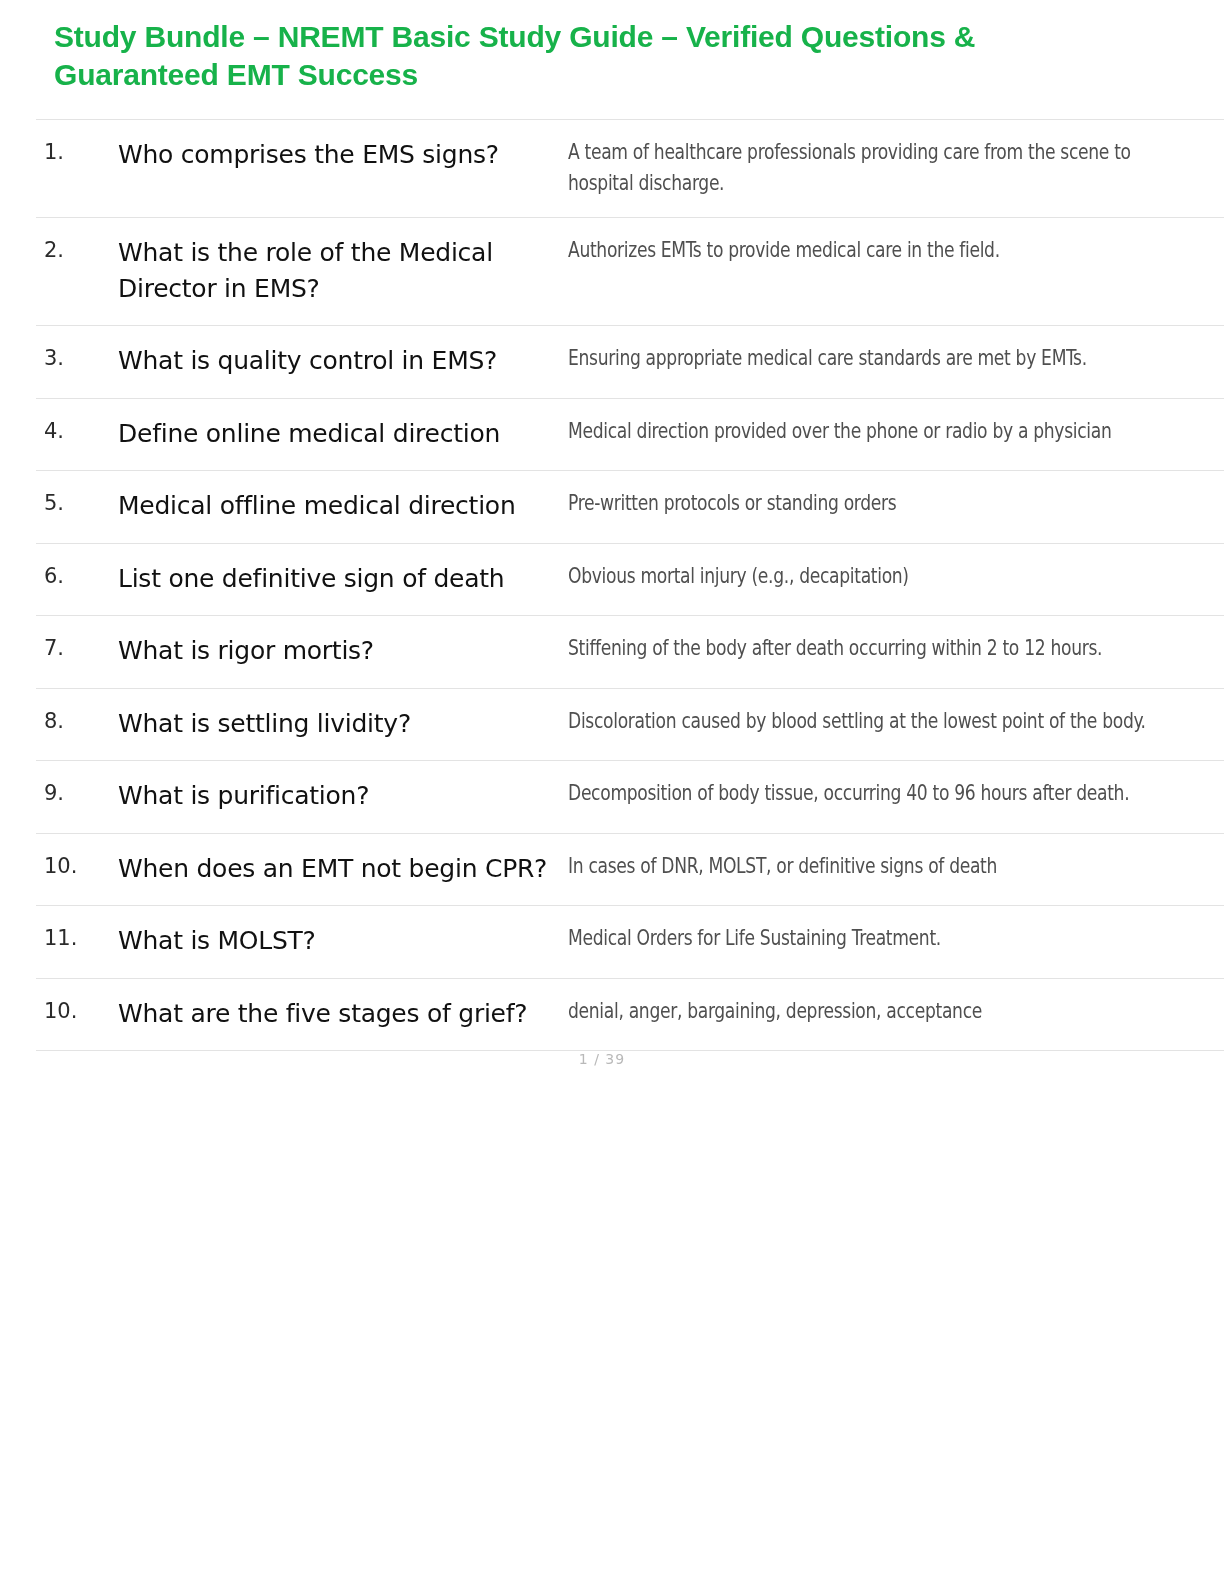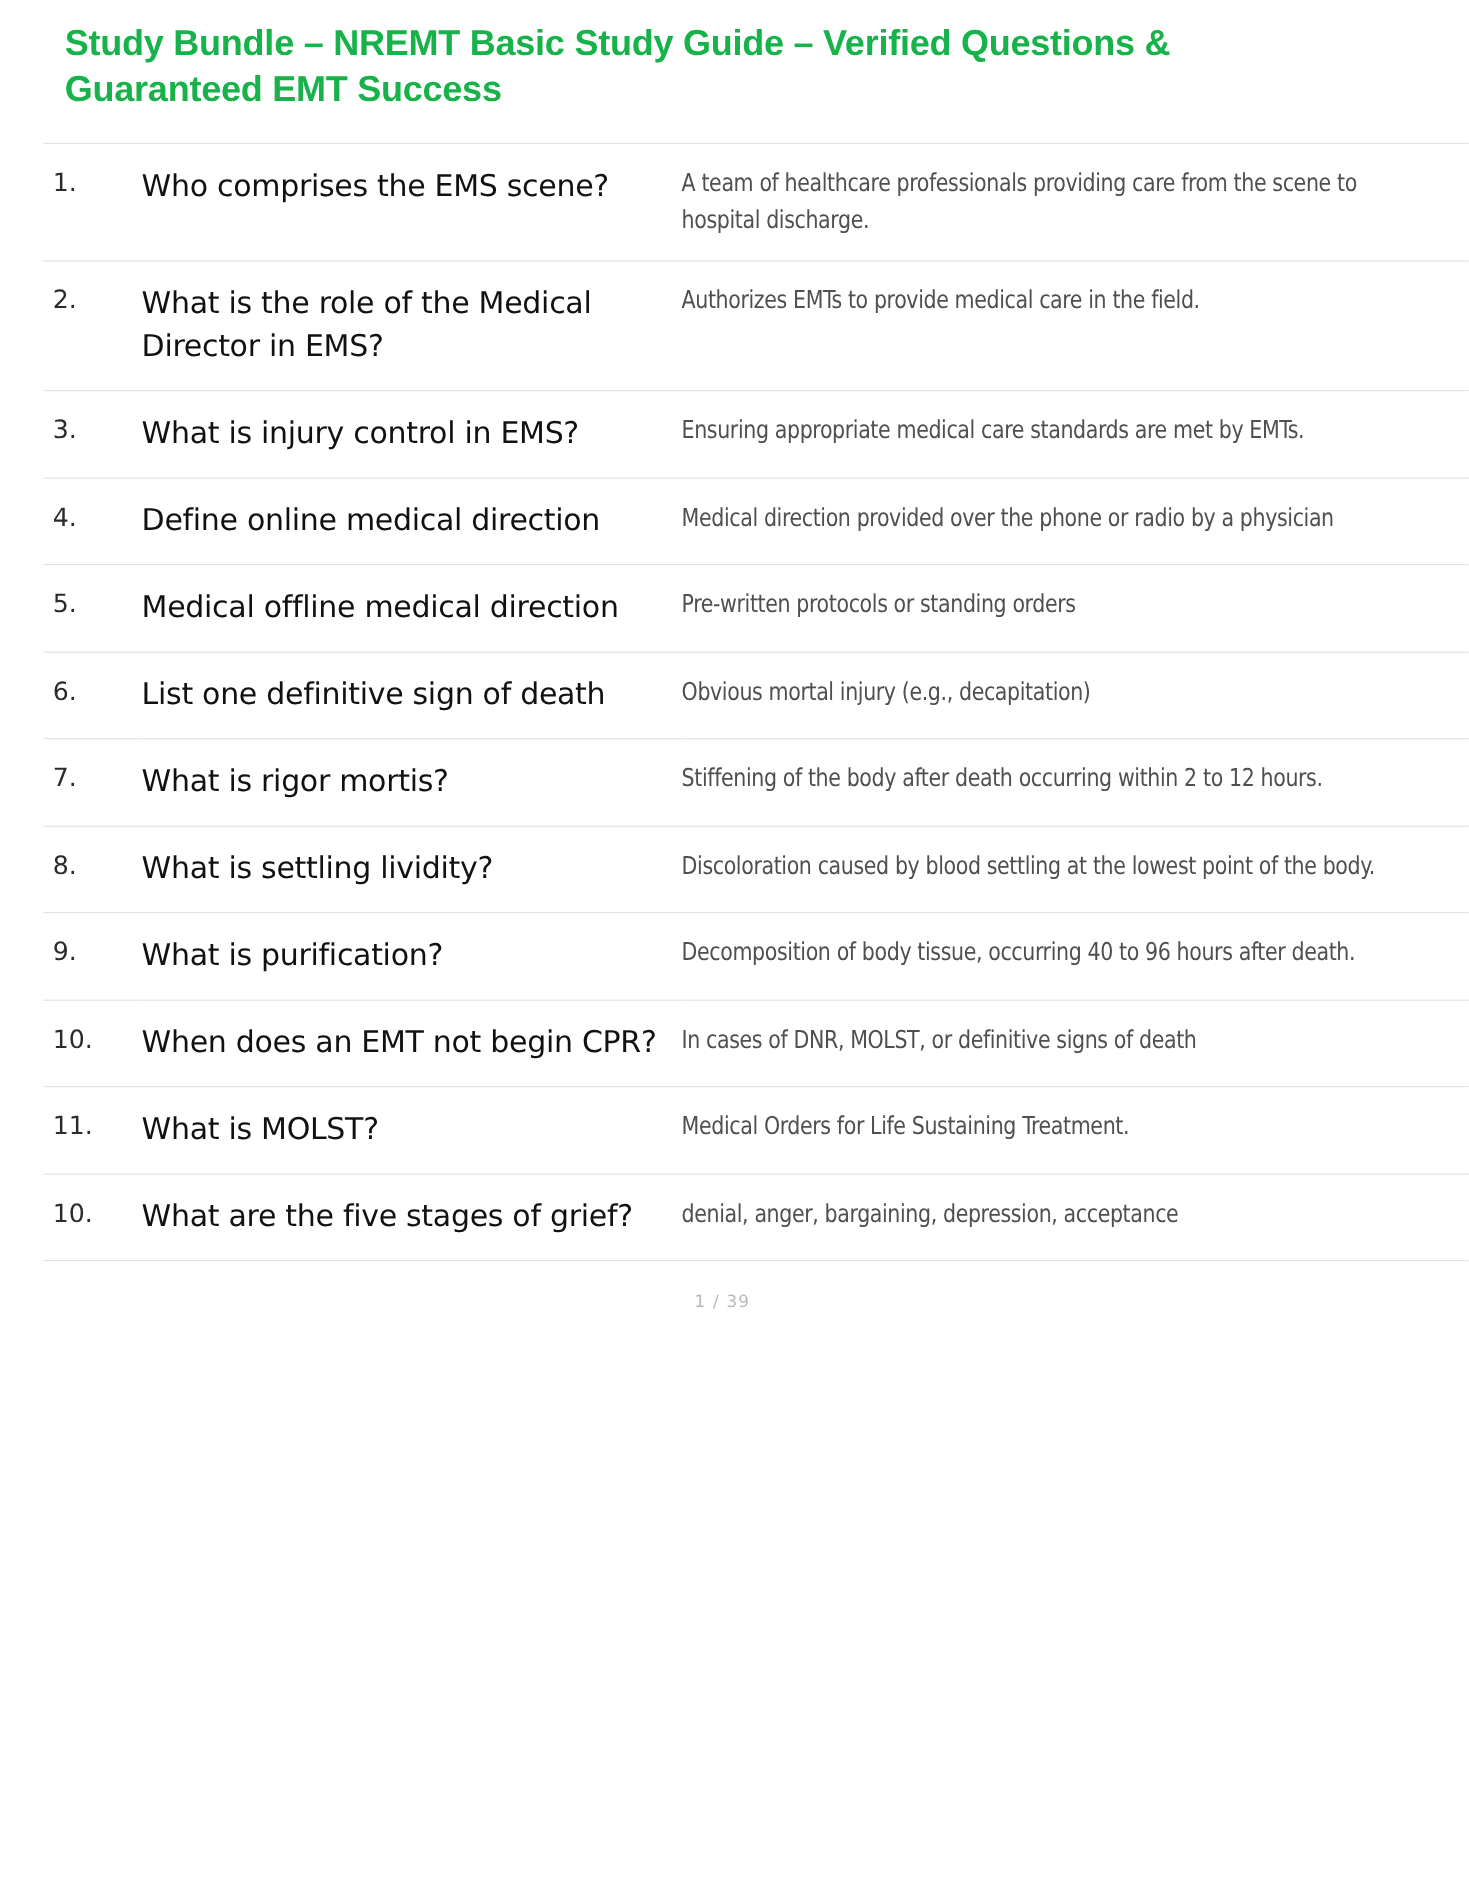--- a/index.html
+++ b/index.html
@@ -73,51 +73,50 @@
     color: #4f4f4f;
     letter-spacing: -0.35px;
     transform: scaleX(0.93);
     transform-origin: left top;
     width: 660px;
   }
   .qa-table tr.last {
     border-bottom: 1px solid #e3e3e3;
   }
   .footer {
-    margin-top: 26px;
     text-align: center;
     font-family: "DejaVu Sans", sans-serif;
     font-size: 14px;
     color: #b9b9b9;
     width: 1132px;
     letter-spacing: 1px;
   }
 </style>
 </head>
 <body>
 
 <div class="page">
 
   <h1 class="doc-title">Study Bundle – NREMT Basic Study Guide – Verified Questions &amp; Guaranteed EMT Success</h1>
 
   <table class="qa-table">
     <tbody>
       <tr>
         <td class="num">1.</td>
-        <td class="question">Who comprises the EMS scene?</td>
+        <td class="question">Who comprises the EMS signs?</td>
         <td class="answer">A team of healthcare professionals providing care from the scene to hospital discharge.</td>
       </tr>
       <tr>
         <td class="num">2.</td>
         <td class="question">What is the role of the Medical Director in EMS?</td>
         <td class="answer">Authorizes EMTs to provide medical care in the field.</td>
       </tr>
       <tr>
         <td class="num">3.</td>
-        <td class="question">What is injury control in EMS?</td>
+        <td class="question">What is quality control in EMS?</td>
         <td class="answer">Ensuring appropriate medical care standards are met by EMTs.</td>
       </tr>
       <tr>
         <td class="num">4.</td>
         <td class="question">Define online medical direction</td>
         <td class="answer">Medical direction provided over the phone or radio by a physician</td>
       </tr>
       <tr>
         <td class="num">5.</td>
         <td class="question">Medical offline medical direction</td>

